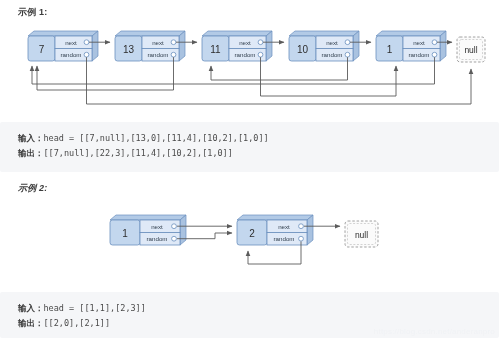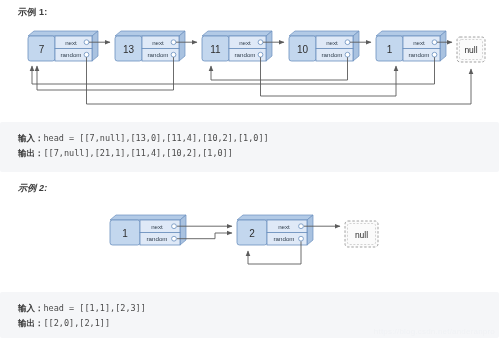--- a/index.html
+++ b/index.html
@@ -187,21 +187,21 @@
 
         <path d="M347.5,29.2 L347.5,52 L211,52 L211,38" marker-end="url(#ahu)"></path>
 
         <path d="M434.5,29.2 L434.5,56 L32,56 L32,38" marker-end="url(#ahu)"></path>
       </g>
     </svg>
   </div>
 
   <div class="io-block" id="io-1">
     <div class="io-line"><span class="lbl">输入：</span><span>head = [[7,null],[13,0],[11,4],[10,2],[1,0]]</span></div>
-    <div class="io-line"><span class="lbl">输出：</span><span>[[7,null],[21,1],[11,4],[10,2],[1,0]]</span></div>
+    <div class="io-line"><span class="lbl">输出：</span><span>[[7,null],[22,3],[11,4],[10,2],[1,0]]</span></div>
   </div>
 
   <div class="section-title" id="title-2">示例 2:</div>
 
   <div class="diagram" id="diagram-2">
     <svg width="499" height="82" viewBox="0 0 499 82" xmlns="http://www.w3.org/2000/svg">
       <defs>
         <marker id="ah2" markerWidth="6" markerHeight="6" refX="5" refY="3" orient="auto" markerUnits="userSpaceOnUse">
           <path d="M0,0.7 L5.4,3 L0,5.3 z" fill="#5b5b5b"></path>
         </marker>

